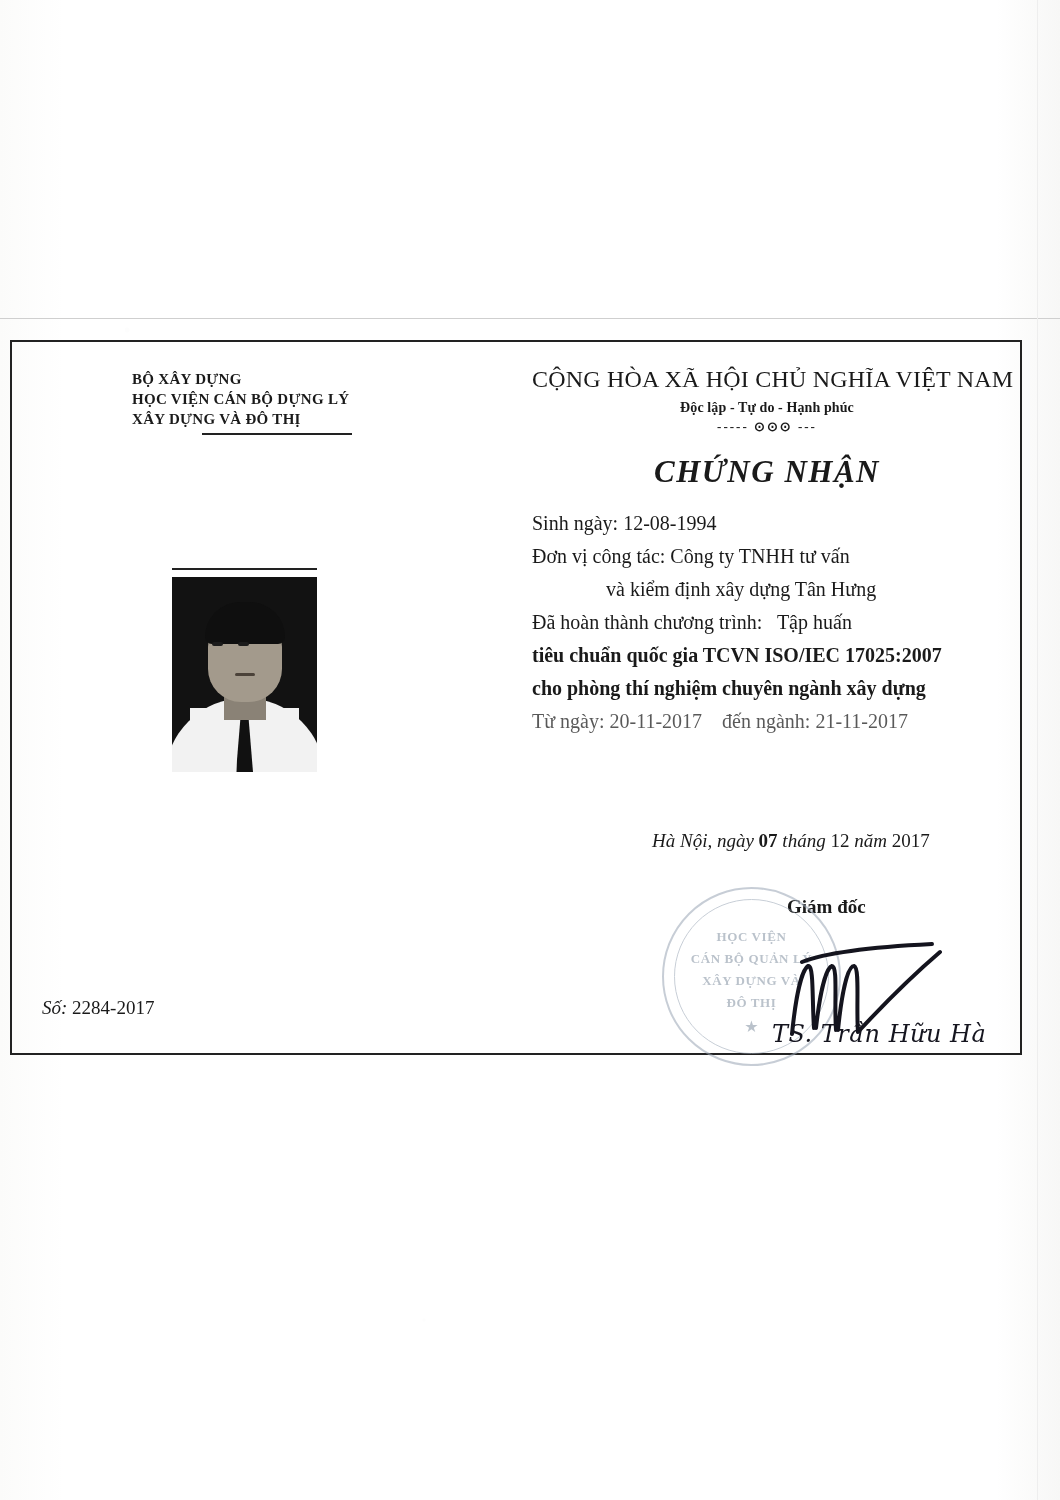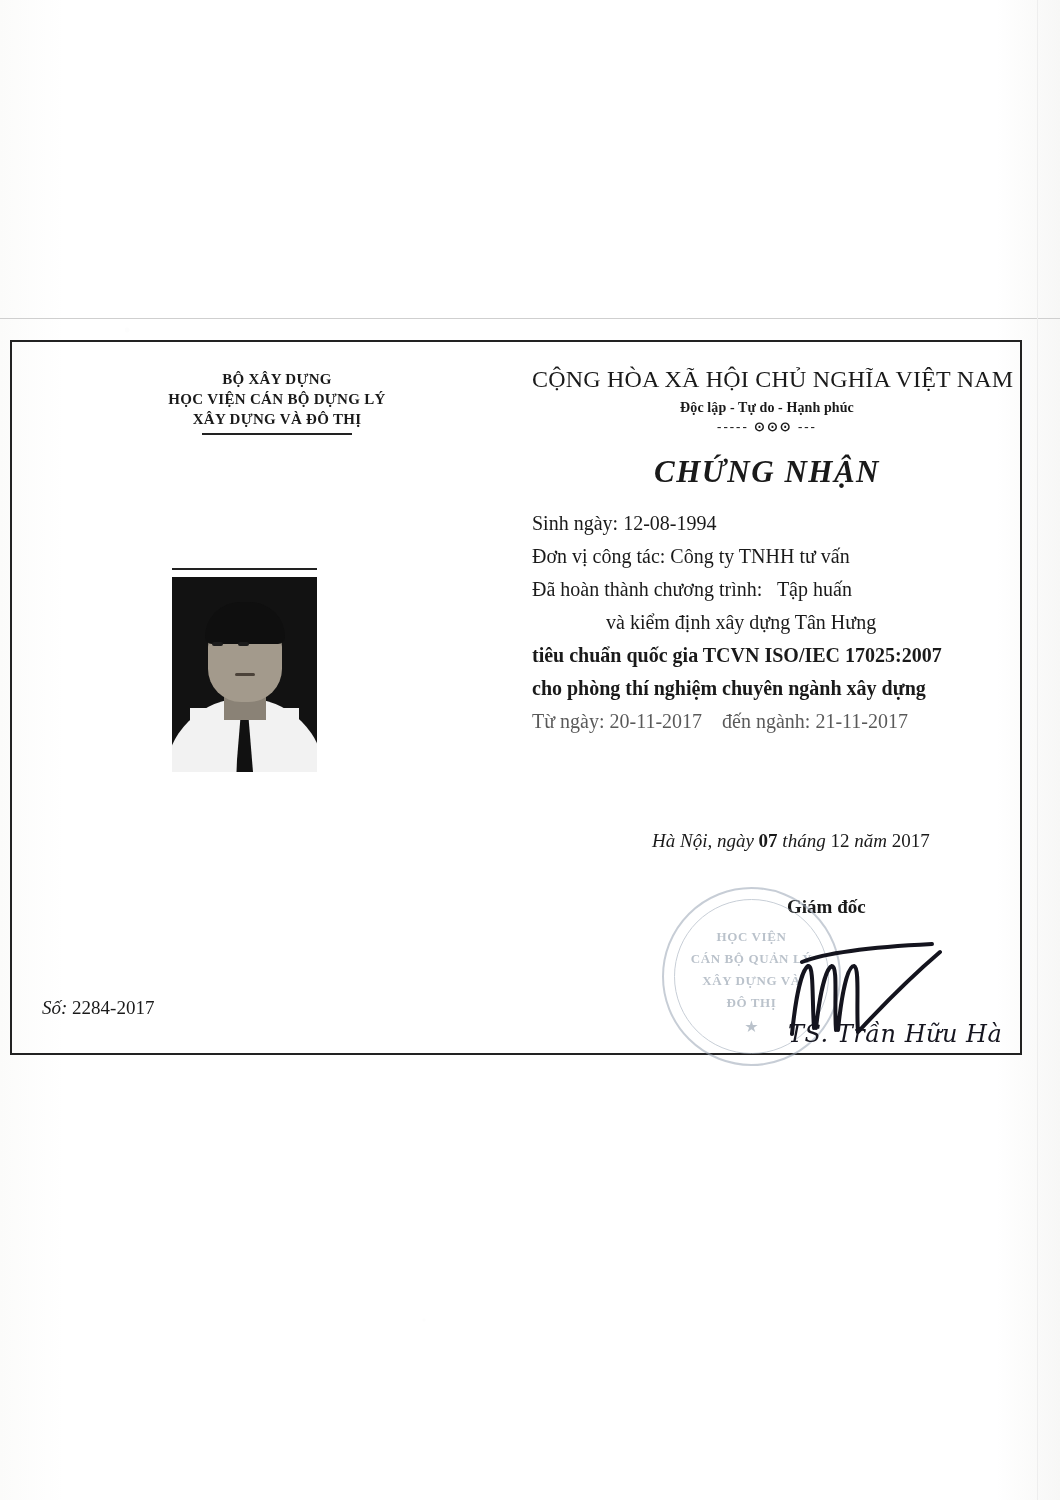--- a/index.html
+++ b/index.html
@@ -65,21 +65,21 @@
     position: absolute;
     inset: 0;
   }
 
   
   .header-left {
     position: absolute;
     left: 120px;
     top: 28px;
     width: 290px;
-    text-align: center;
+    text-align: left;
     line-height: 1.32;
   }
   .header-left .l {
     font-size: 15px;
     font-weight: bold;
     letter-spacing: .3px;
     white-space: nowrap;
   }
   .header-left .underline {
     width: 150px;
@@ -332,21 +332,20 @@
   .sig-name {
     position: absolute;
     left: 0;
     top: 78px;
     font-family: "DejaVu Serif", serif;
     font-style: italic;
     font-size: 24px;
     color: #15151f;
     letter-spacing: .5px;
     white-space: nowrap;
-    margin-left: 16px;
   }
 
   .serial {
     position: absolute;
     left: 30px;
     top: 655px;
     font-size: 19px;
     white-space: nowrap;
   }
   .serial .lbl { font-style: italic; }
@@ -396,26 +395,26 @@
 
     <div class="body-lines">
       <div class="bl">
         <span class="lbl">Sinh ngày:</span>
         <span class="val">12-08-1994</span>
       </div>
       <div class="bl">
         <span class="lbl">Đơn vị công tác:</span>
         <span class="val">Công ty TNHH tư vấn</span>
       </div>
+      <div class="bl bl-indent">và kiểm định xây dựng Tân Hưng</div>
       <div class="bl">
         <span class="lbl">Đã hoàn thành chương trình:</span>
         &nbsp;
         <span class="val">Tập huấn</span>
       </div>
-      <div class="bl bl-indent">và kiểm định xây dựng Tân Hưng</div>
       <div class="bl bl-strong">tiêu chuẩn quốc gia TCVN ISO/IEC 17025:2007</div>
       <div class="bl bl-strong">cho phòng thí nghiệm chuyên ngành xây dựng</div>
       <div class="bl bl-faded">
         <span>Từ ngày:</span>
         <span>20-11-2017</span>
         &nbsp;&nbsp;
         <span>đến ngành:</span>
         <span>21-11-2017</span>
       </div>
     </div>

